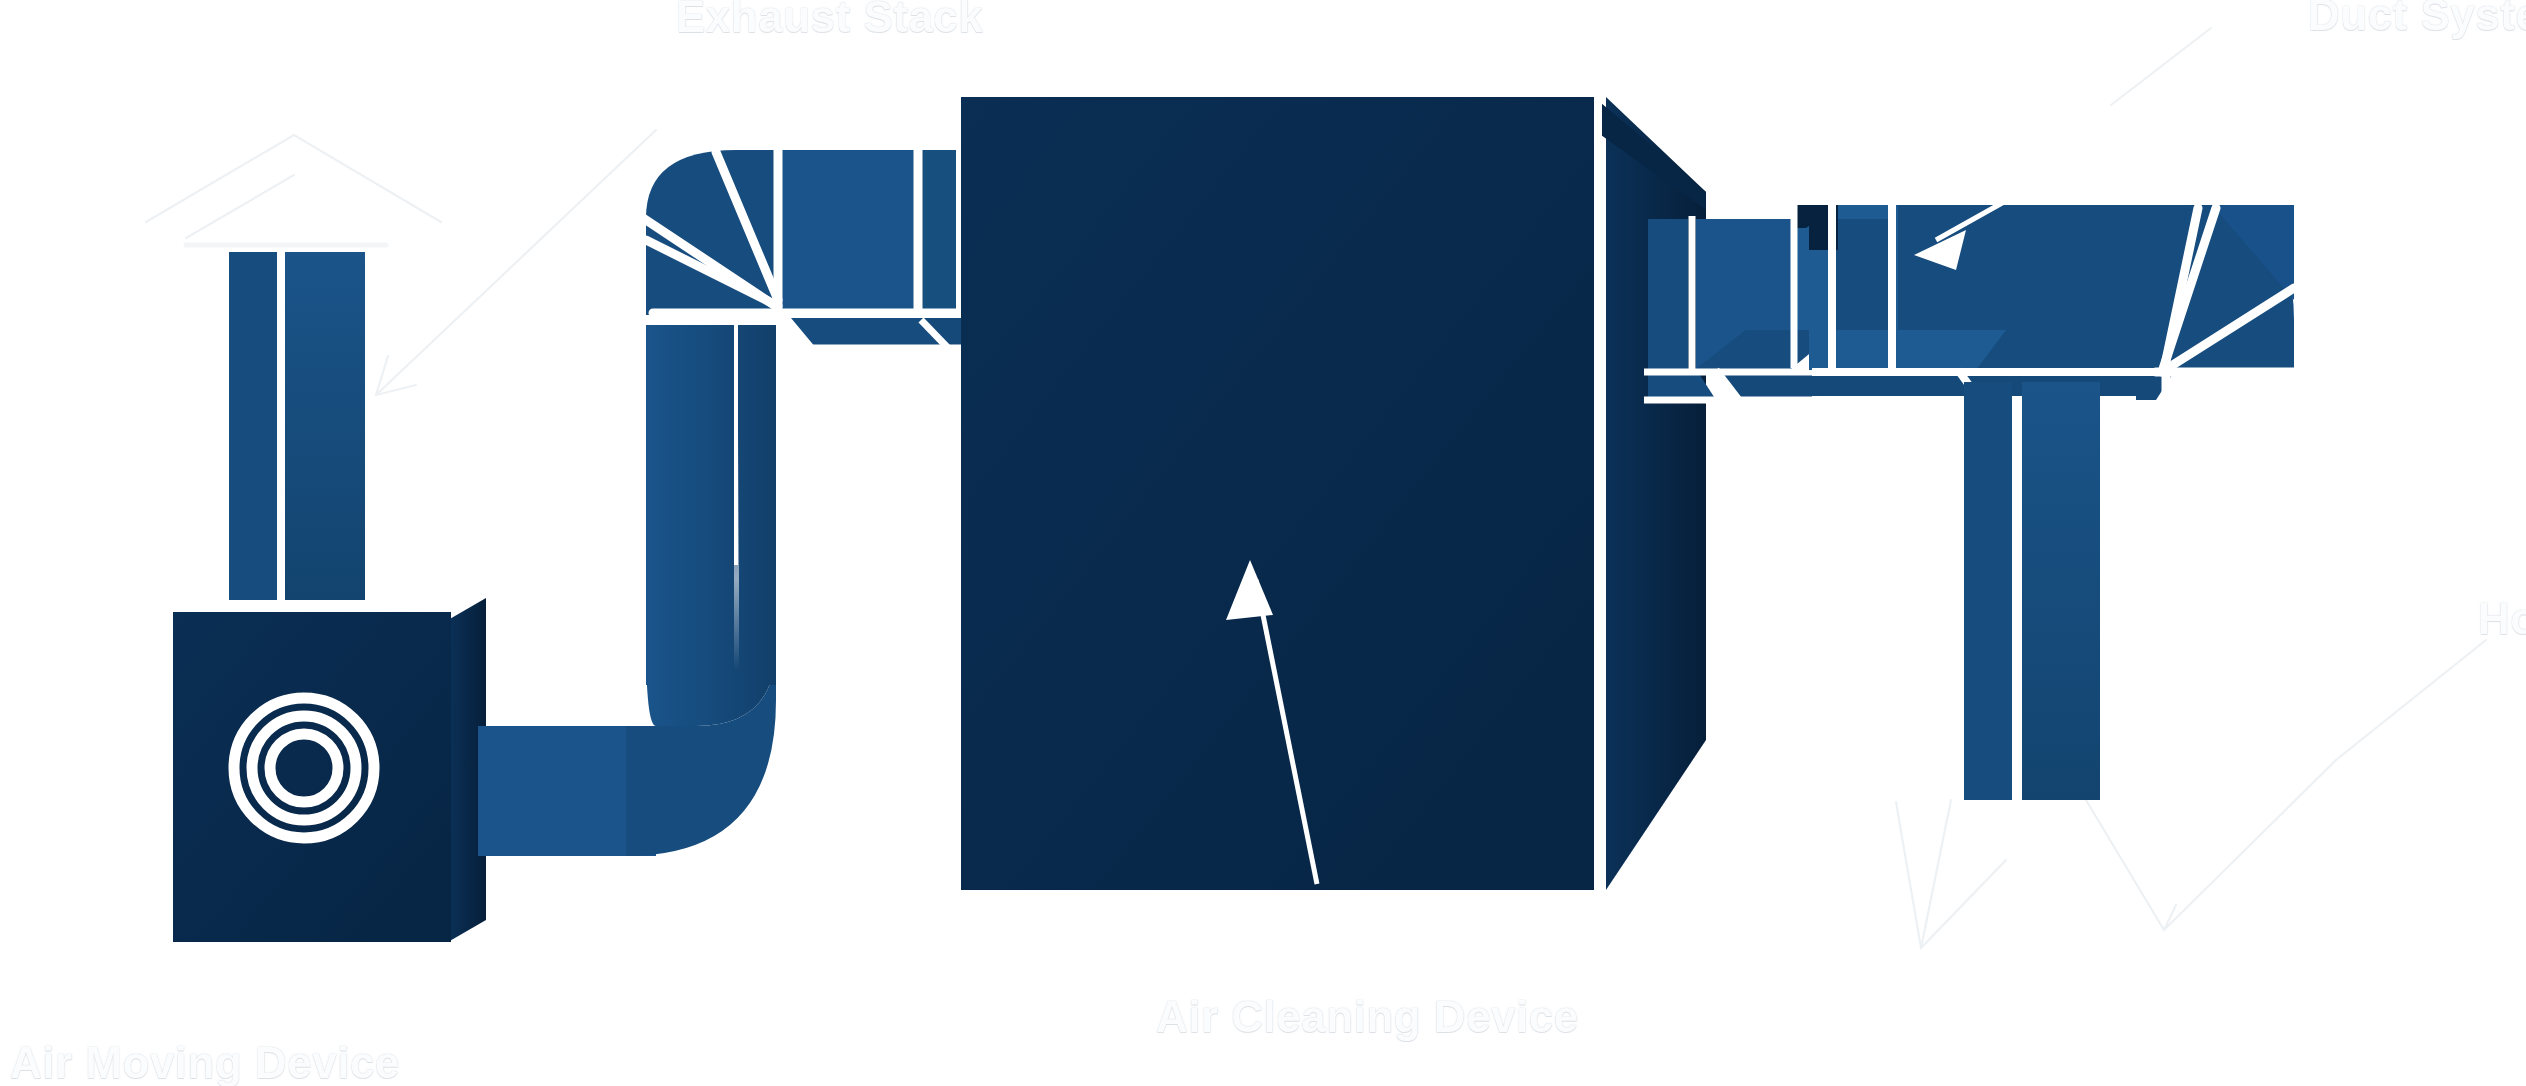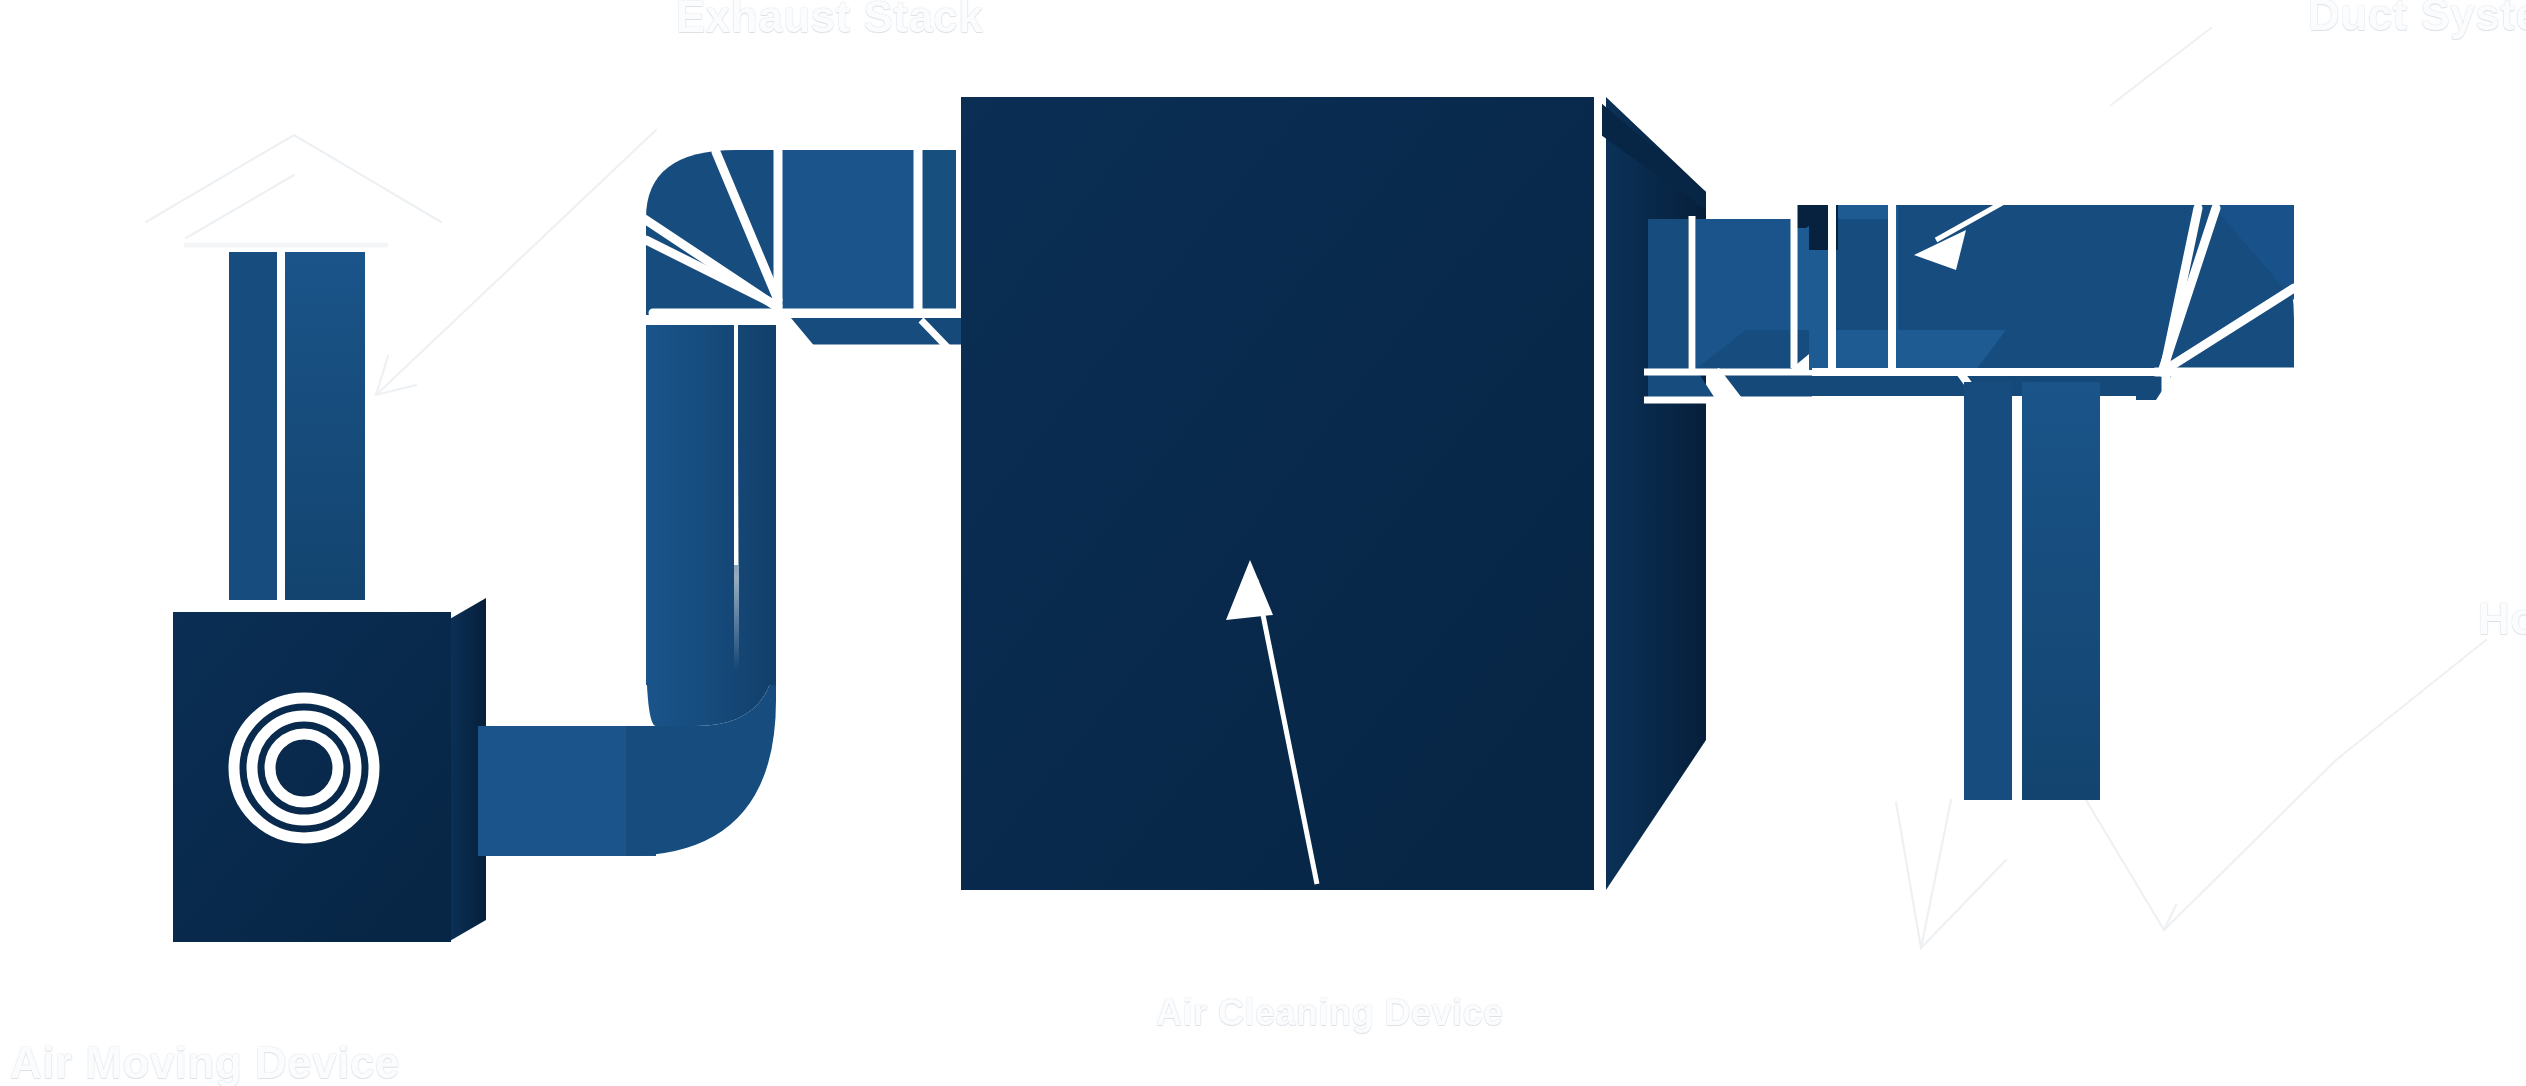--- a/index.html
+++ b/index.html
@@ -21,21 +21,21 @@
     -webkit-font-smoothing:antialiased;
     letter-spacing:0.5px;
     text-shadow:0 0 1px rgba(200,208,216,0.85),
                 0 1px 0 rgba(205,212,220,0.55),
                 0 0 2px rgba(215,222,230,0.5);
     pointer-events:auto;
   }
   #lbl-exhaust-stack{left:660px;top:-8px;font-size:44px;}
   #lbl-duct-system{left:2292px;top:-10px;font-size:44px;}
   #lbl-hood{left:2462px;top:594px;font-size:44px;}
-  #lbl-air-cleaning{left:1140px;top:992px;font-size:36px;}
+  #lbl-air-cleaning{left:1140px;top:992px;font-size:44px;}
   #lbl-air-moving{left:-6px;top:1038px;font-size:44px;}
 </style>
 </head>
 <body>
 
 <div id="stage">
 
   <svg id="diagram" viewBox="0 0 2526 1086" xmlns="http://www.w3.org/2000/svg">
     <defs>
       <linearGradient id="gDuct" x1="0" y1="0" x2="1" y2="0">

